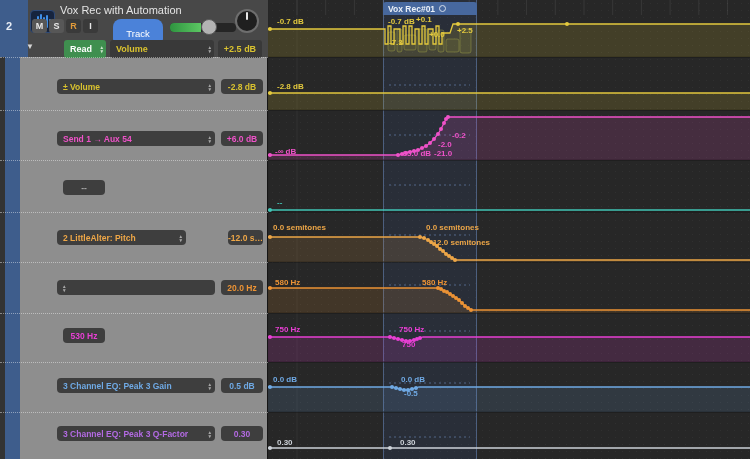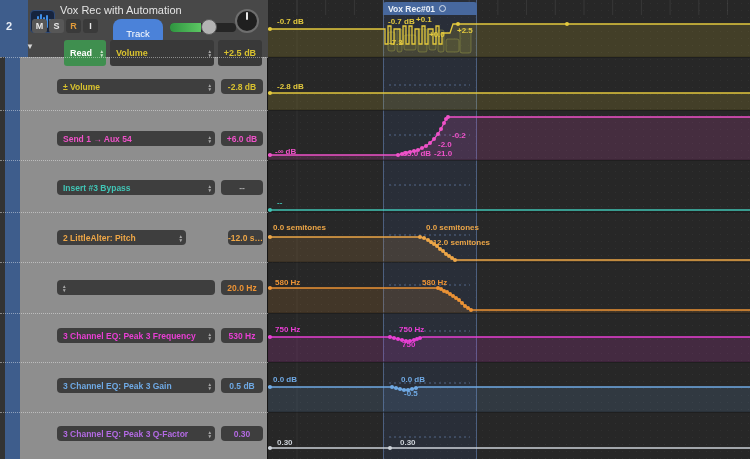--- a/index.html
+++ b/index.html
@@ -21,21 +21,21 @@
   .sq{width:15px;height:14px;border-radius:3px;background:#575757;color:#e8e8e8;font-size:9px;font-weight:bold;display:flex;align-items:center;justify-content:center;}
   .sq.dk{background:#3a3a3a;}
   .sq.rec{color:#e09a3a;}
   .trackbtn{position:absolute;left:113px;top:19px;width:50px;height:28px;border-radius:8px;background:#4b82d9;color:#fff;font-size:9.5px;display:flex;align-items:center;justify-content:center;}
   .meter{position:absolute;left:170px;top:23px;width:66px;height:9px;border-radius:4px;background:#252525;overflow:hidden;}
   .meter i{display:block;height:100%;width:31px;background:linear-gradient(90deg,#2f9440,#5cc763);}
   .thumb{position:absolute;left:201px;top:19px;width:16px;height:16px;border-radius:50%;background:#b3b3b3;border:1px solid #5a5a5a;}
   .knob{position:absolute;left:235px;top:9px;width:24px;height:24px;border-radius:50%;background:#1f1f1f;border:2px solid #6e6e6e;}
   .knob i{position:absolute;left:50%;top:1px;width:2px;height:8px;margin-left:-1px;background:#e8e8e8;border-radius:1px;}
   .tri{position:absolute;left:26px;top:42px;color:#d5d5d5;font-size:8px;}
-  .pill{position:absolute;height:26px;border-radius:3px;display:flex;align-items:center;font-size:9px;font-weight:bold;}
+  .pill{position:absolute;height:18px;border-radius:3px;display:flex;align-items:center;font-size:9px;font-weight:bold;}
   .readbtn{left:64px;top:40px;width:42px;background:#3f8f4f;color:#fff;padding-left:6px;justify-content:space-between;padding-right:3px;}
   .voldd{left:110px;top:40px;width:104px;background:#393939;color:#d9c22f;padding-left:6px;justify-content:space-between;padding-right:3px;}
   .valbox{left:218px;top:40px;width:44px;background:#393939;color:#d9c22f;justify-content:center;text-align:center;}
   .stepper{display:flex;flex-direction:column;align-items:center;color:#a8a8a8;}
   .stepper i{font-style:normal;font-size:5px;line-height:4px;}
   .lane-row{position:absolute;left:57px;width:206px;height:15px;display:flex;z-index:7;}
   .lane-btn{width:158px;height:15px;background:#3e3e3e;border-radius:4px;display:flex;align-items:center;justify-content:space-between;padding:0 4px 0 6px;font-size:8.5px;font-weight:bold;white-space:nowrap;overflow:hidden;}
   .lane-val{width:42px;height:15px;margin-left:6px;background:#3e3e3e;border-radius:4px;display:flex;align-items:center;justify-content:center;font-size:8.5px;font-weight:bold;white-space:nowrap;}
   
   .timeline{position:absolute;left:269px;top:0;width:481px;height:459px;background:#272727;
@@ -275,27 +275,20 @@
           <div class="lane-btn">
             <span style="color: rgb(239, 82, 201);">Send 1 → Aux 54</span>
             <span class="stepper">
               <i>▴</i>
               <i>▾</i>
             </span>
           </div>
           <div class="lane-val" style="color: rgb(239, 82, 201);">+6.0 dB</div>
         </div>
         <div class="lane-row" style="top: 180px;">
-          <div class="lane-btn">
-            <span style="color: rgb(65, 196, 181);">Insert #3 Bypass</span>
-            <span class="stepper">
-              <i>▴</i>
-              <i>▾</i>
-            </span>
-          </div>
           <div class="lane-val" style="color: rgb(168, 168, 168);">--</div>
         </div>
         <div class="lane-row" style="top: 230px; gap: 36px;">
           <div class="lane-btn">
             <span style="color: rgb(237, 166, 71);">2 LittleAlter: Pitch</span>
             <span class="stepper">
               <i>▴</i>
               <i>▾</i>
             </span>
           </div>
@@ -304,27 +297,20 @@
         <div class="lane-row" style="top: 280px;">
           <div class="lane-btn">
             <span class="stepper">
               <i>▴</i>
               <i>▾</i>
             </span>
           </div>
           <div class="lane-val" style="color: rgb(236, 147, 53);">20.0 Hz</div>
         </div>
         <div class="lane-row" style="top: 328px;">
-          <div class="lane-btn">
-            <span style="color: rgb(232, 63, 212);">3 Channel EQ: Peak 3 Frequency</span>
-            <span class="stepper">
-              <i>▴</i>
-              <i>▾</i>
-            </span>
-          </div>
           <div class="lane-val" style="color: rgb(232, 63, 212);">530 Hz</div>
         </div>
         <div class="lane-row" style="top: 378px;">
           <div class="lane-btn">
             <span style="color: rgb(111, 169, 228);">3 Channel EQ: Peak 3 Gain</span>
             <span class="stepper">
               <i>▴</i>
               <i>▾</i>
             </span>
           </div>

